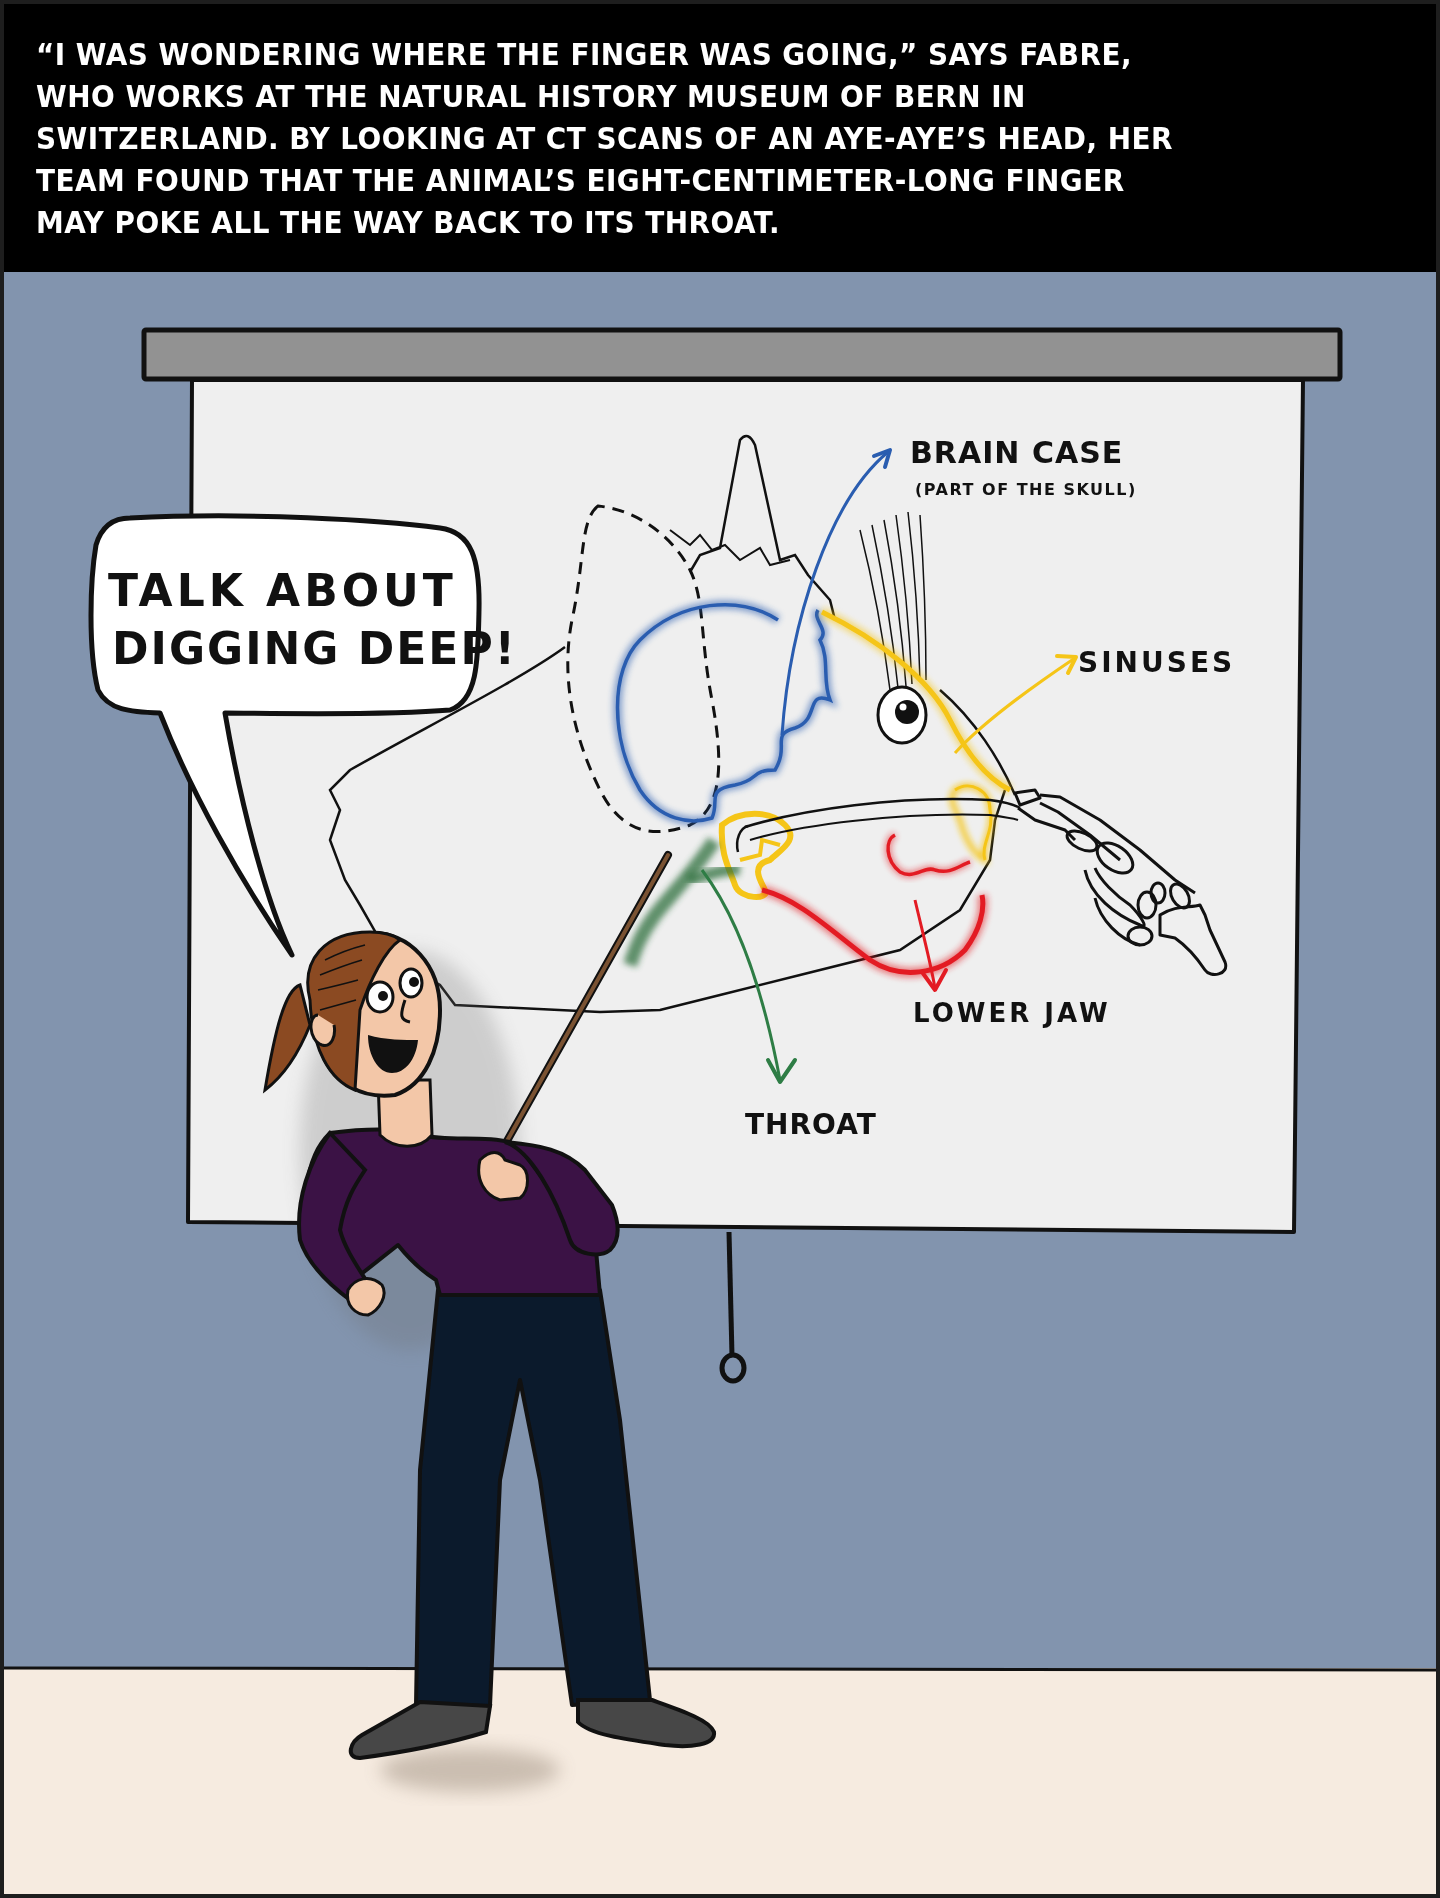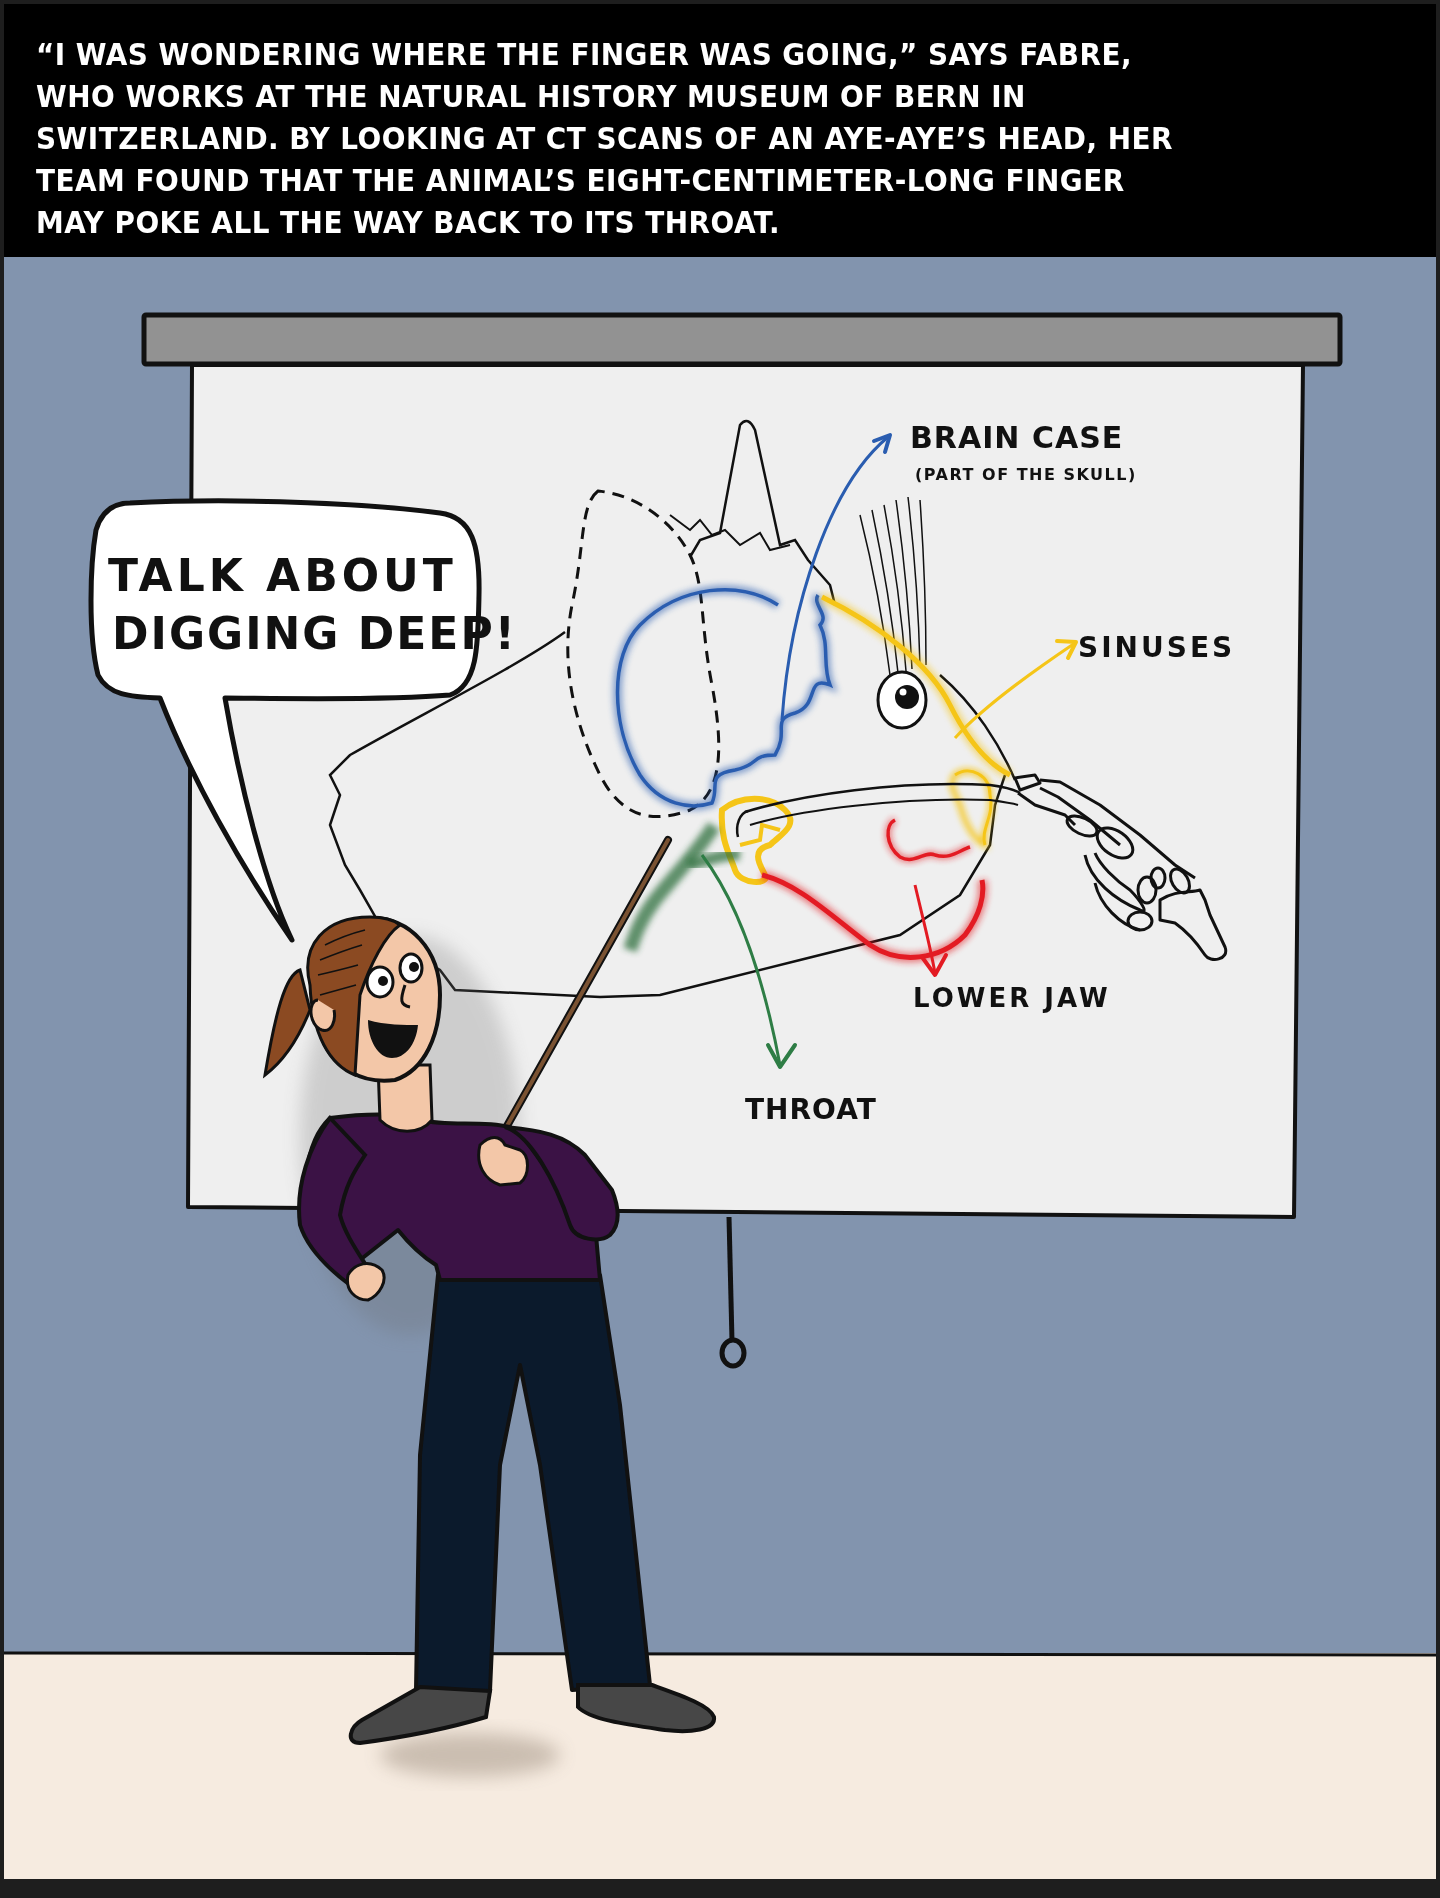--- a/index.html
+++ b/index.html
@@ -1,21 +1,21 @@
 <!DOCTYPE html>
 <html><head>
 <meta charset="utf-8">
 <style>
   html, body { margin: 0; padding: 0; background: #1c1c1c; }
   body { width: 1440px; height: 1898px; position: relative; overflow: hidden; font-family: "DejaVu Sans", sans-serif; }
   #frame { position: absolute; left: 0; top: 0; width: 1440px; height: 1898px; background: #1e1e1e; }
   #panel { position: absolute; left: 4px; top: 4px; width: 1432px; height: 1890px; overflow: hidden; }
   #caption { position: absolute; left: 0; top: 0; width: 1432px; height: 268px; background: #000; }
   #caption .line { position: absolute; left: 32px; color: #fff; font-family: "DejaVu Sans", sans-serif; font-weight: bold; font-size: 30px; letter-spacing: 0.5px; white-space: nowrap; line-height: 30px; transform: scaleX(0.93); transform-origin: left center; }
-  #scene { position: absolute; left: 0; top: 253px; width: 1168px; height: 1622px; }
+  #scene { position: absolute; left: 0; top: 268px; width: 1168px; height: 1622px; }
   svg text { font-family: "DejaVu Sans", sans-serif; }
   .label { font-family: "DejaVu Sans", sans-serif; fill: #111; font-weight: bold; }
 </style>
 </head>
 <body>
 
 <div id="frame">
   <div id="panel">
 
     <div id="caption">

